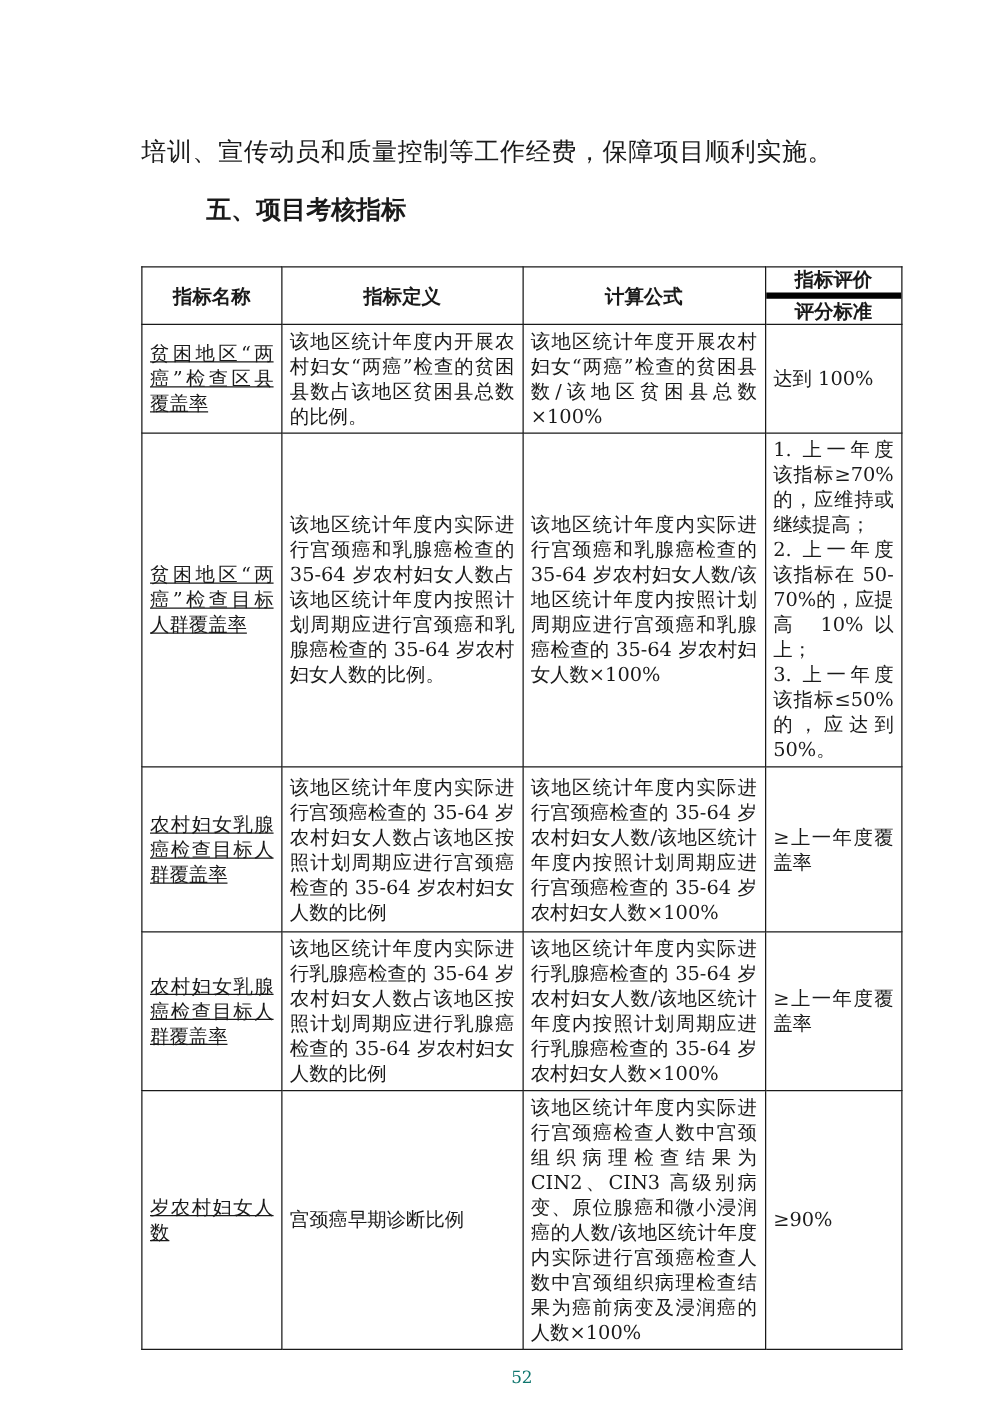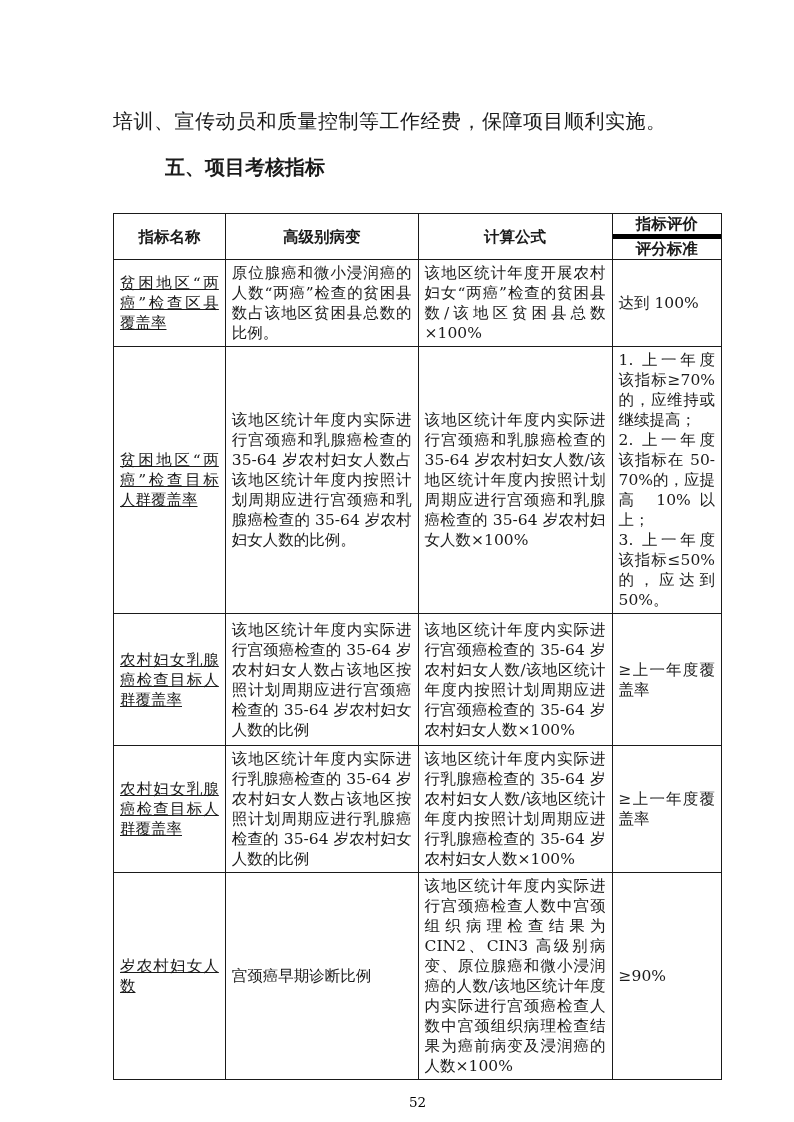--- a/index.html
+++ b/index.html
@@ -83,21 +83,21 @@
   tr.row-1    { height: 82px; }
   tr.row-2    { height: 229px; }
   tr.row-3    { height: 132px; }
   tr.row-4    { height: 125px; }
   tr.row-5    { height: 200px; }
   .page-number {
     margin-top: 14px;
     width: 609px;
     text-align: center;
     font-size: 13.5px;
-    color: #000000;
+    color: #0f766e;
   }
 </style>
 </head>
 <body>
 
 <div class="page">
 
   <p class="intro">培训、宣传动员和质量控制等工作经费，保障项目顺利实施。</p>
 
   <h2 class="heading">五、项目考核指标</h2>
@@ -105,32 +105,32 @@
   <table class="indicator-table">
     <colgroup>
       <col style="width:18.4%">
       <col style="width:31.7%">
       <col style="width:31.9%">
       <col style="width:18.0%">
     </colgroup>
     <thead>
       <tr class="hdr">
         <th>指标名称</th>
-        <th>高级别病变</th>
+        <th>指标定义</th>
         <th>计算公式</th>
         <th class="split-header">
           <div class="split-top">指标评价</div>
           <div class="split-bottom">评分标准</div>
         </th>
       </tr>
     </thead>
     <tbody>
       <tr class="row-1">
         <td class="cell-name">贫困地区“两癌”检查区县覆盖率</td>
-        <td class="cell-definition">原位腺癌和微小浸润癌的人数“两癌”检查的贫困县数占该地区贫困县总数的比例。</td>
+        <td class="cell-definition">该地区统计年度内开展农村妇女“两癌”检查的贫困县数占该地区贫困县总数的比例。</td>
         <td class="cell-formula">该地区统计年度开展农村妇女“两癌”检查的贫困县数/该地区贫困县总数×100%</td>
         <td class="cell-standard">达到 100%</td>
       </tr>
       <tr class="row-2">
         <td class="cell-name">贫困地区“两癌”检查目标人群覆盖率</td>
         <td class="cell-definition">该地区统计年度内实际进行宫颈癌和乳腺癌检查的35-64 岁农村妇女人数占该地区统计年度内按照计划周期应进行宫颈癌和乳腺癌检查的 35-64 岁农村妇女人数的比例。</td>
         <td class="cell-formula">该地区统计年度内实际进行宫颈癌和乳腺癌检查的35-64 岁农村妇女人数/该地区统计年度内按照计划周期应进行宫颈癌和乳腺癌检查的 35-64 岁农村妇女人数×100%</td>
         <td class="cell-standard">1. 上一年度该指标≥70%的，应维持或继续提高；
 2. 上一年度该指标在 50-70%的，应提高 10%以上；
 3. 上一年度该指标≤50%的，应达到 50%。</td>

